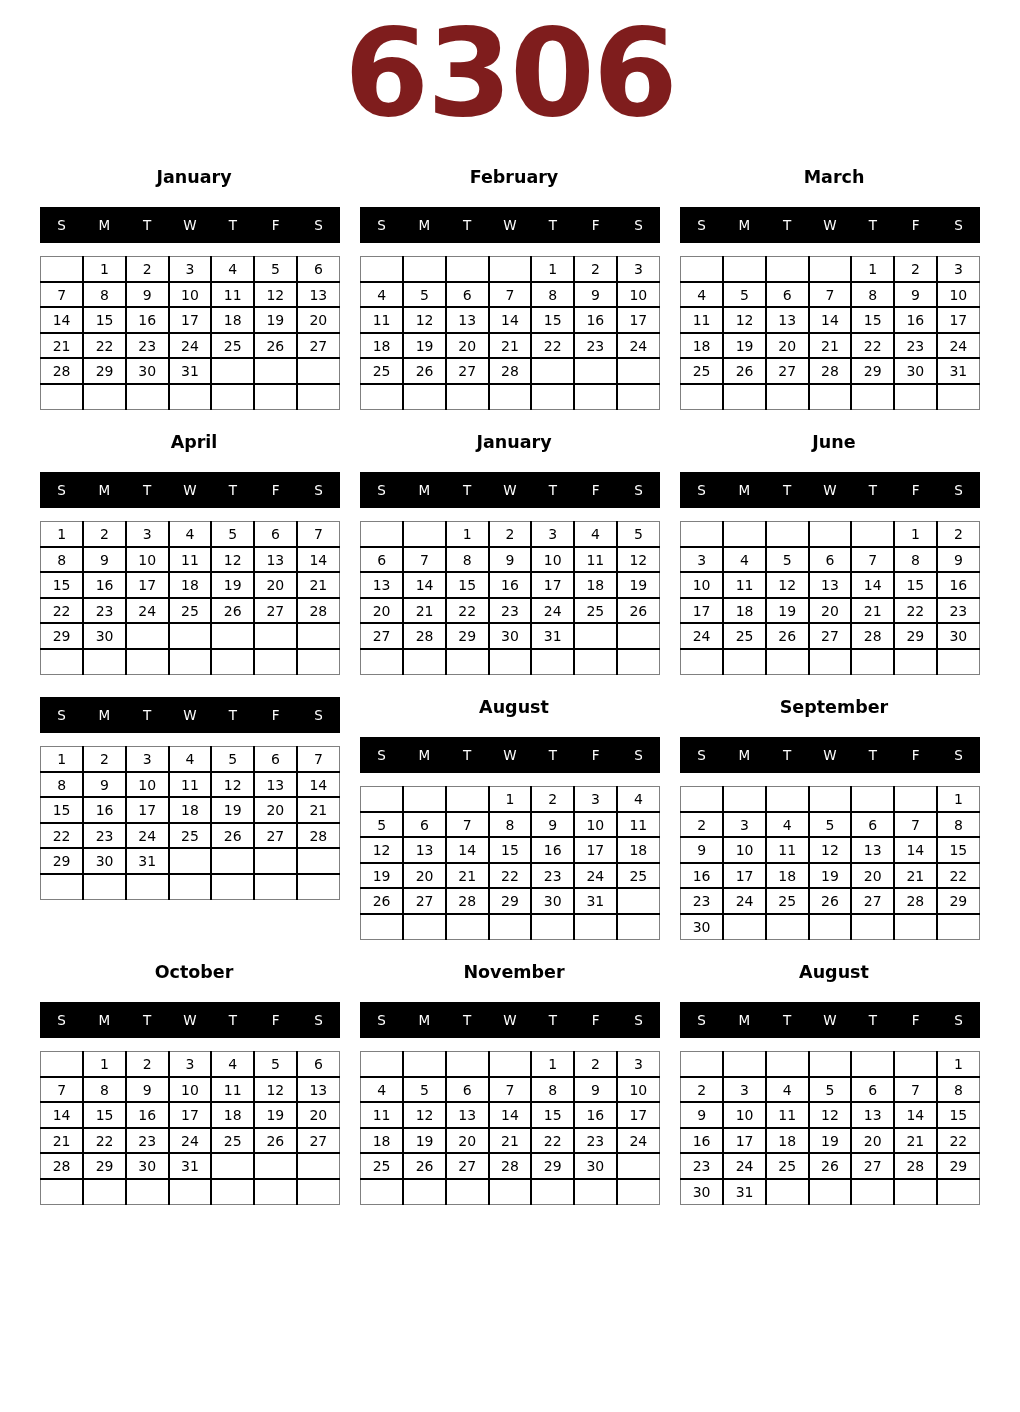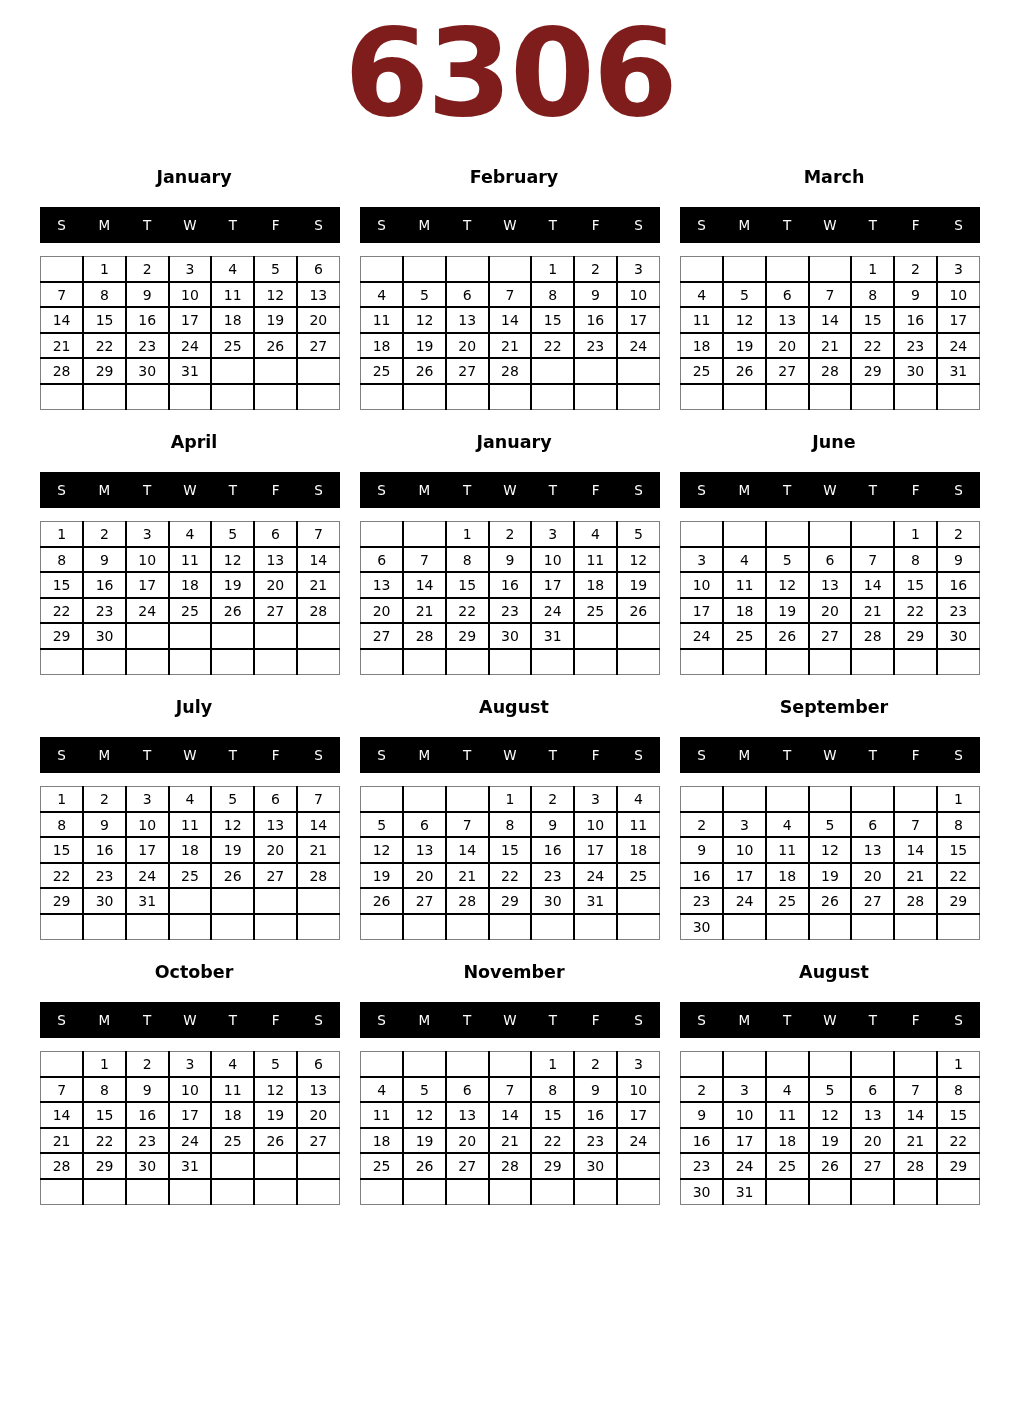--- a/index.html
+++ b/index.html
@@ -495,21 +495,20 @@
               <td></td>
               <td></td>
               <td></td>
               <td></td>
             </tr>
           </tbody>
     </table>
   </div>
 
   <div class="month">
-    <div class="month-title">July</div>
     <div class="weekday-bar">
           <span class="weekday">S</span>
           <span class="weekday">M</span>
           <span class="weekday">T</span>
           <span class="weekday">W</span>
           <span class="weekday">T</span>
           <span class="weekday">F</span>
           <span class="weekday">S</span>
         </div>
     <table class="calendar">

